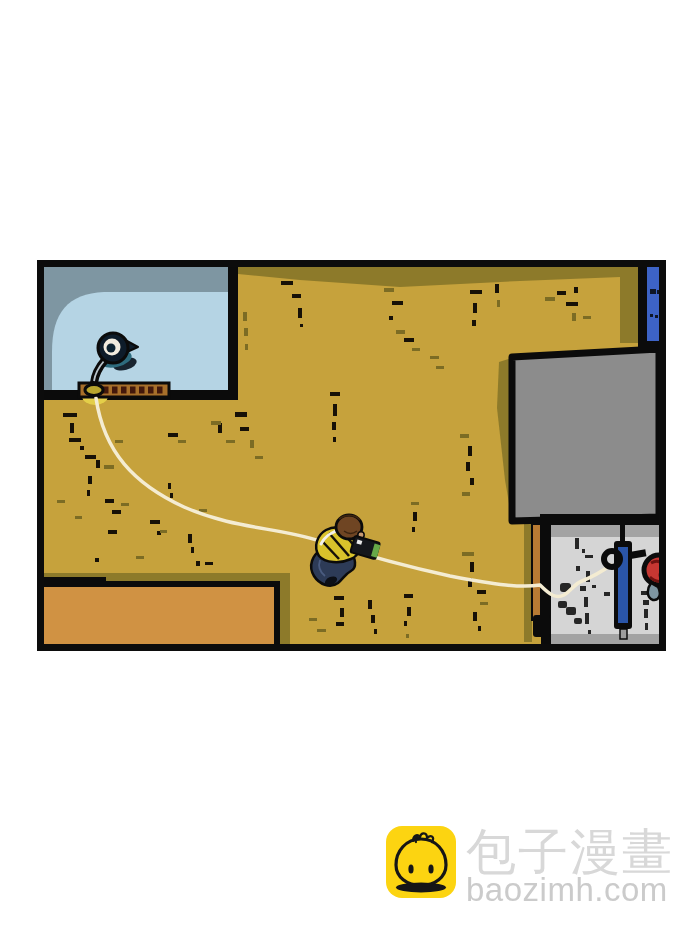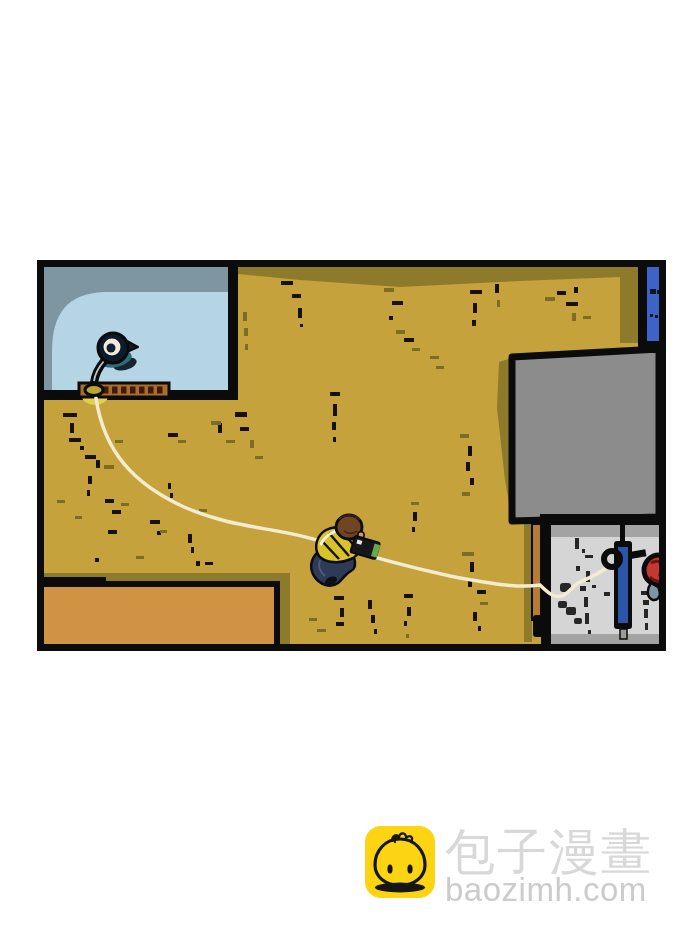--- a/index.html
+++ b/index.html
@@ -4,21 +4,21 @@
 <style>
   html,body{margin:0;padding:0}
   body{
     width:700px;height:936px;position:relative;overflow:hidden;
     background:#ffffff;
     font-family:"Liberation Sans","DejaVu Sans",sans-serif;
   }
   .stage{position:absolute;left:0;top:0;width:700px;height:936px}
   svg{display:block}
   .watermark{
-    position:absolute;left:365px;top:826px;
+    position:absolute;left:386px;top:826px;
     display:flex;align-items:flex-start;
   }
   .wm-icon{
     width:70px;height:72px;border-radius:16px;
     background:var(--wm-icon-bg,#fcd411);
     flex:0 0 auto;position:relative;
   }
   .wm-text{margin-left:10px;padding-top:0}
   .wm-cn{
     font-size:50px;line-height:52px;letter-spacing:2px;

